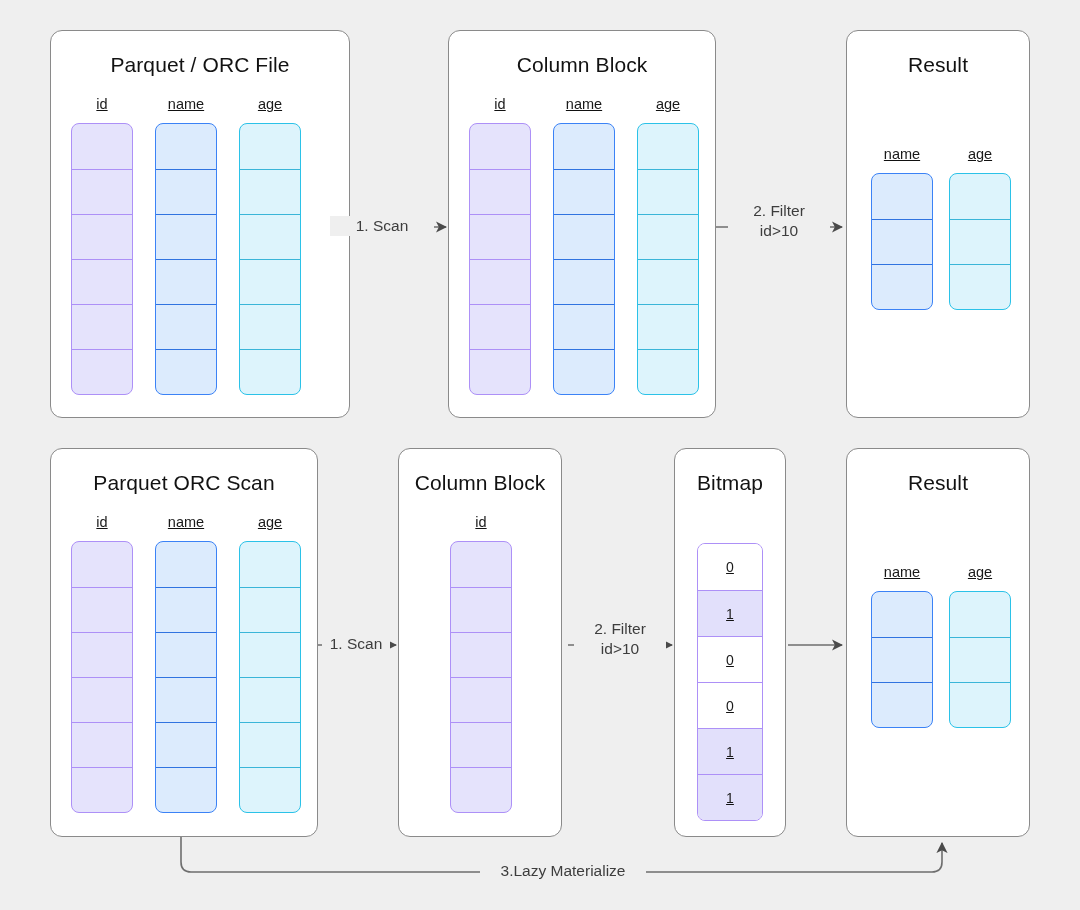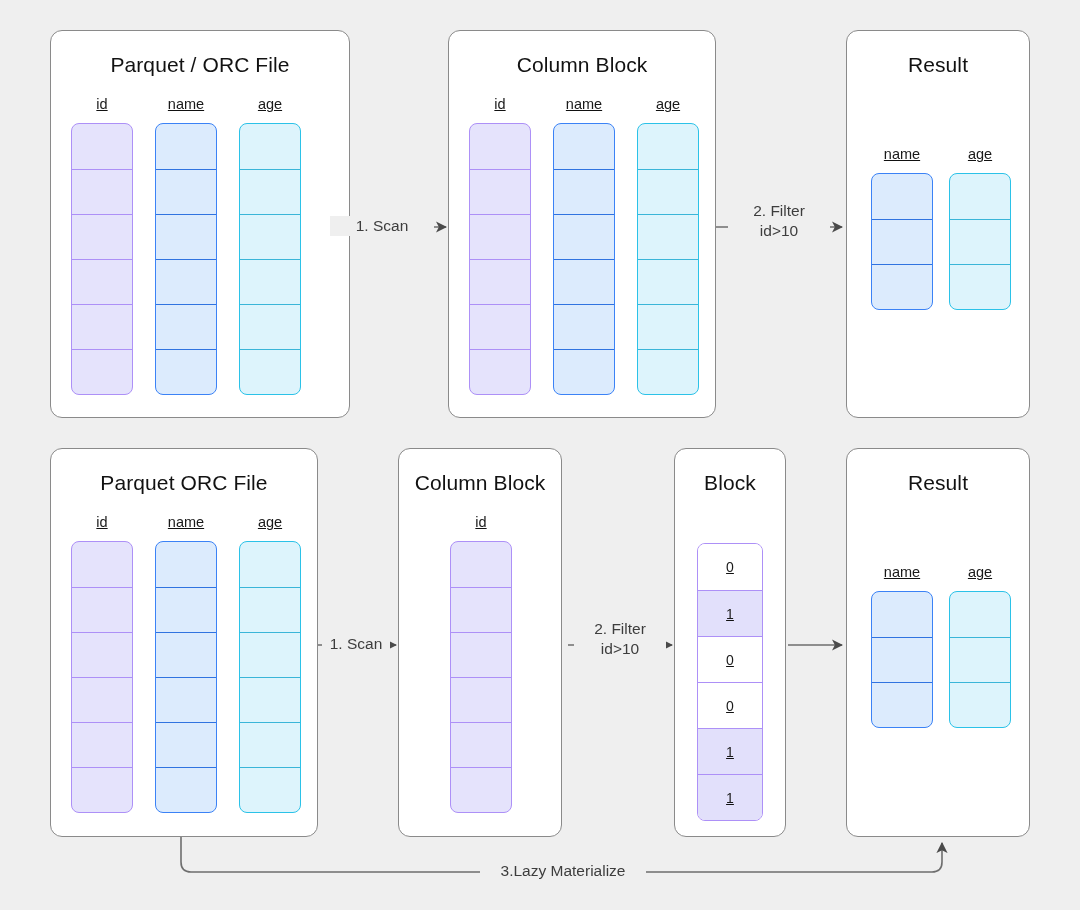--- a/index.html
+++ b/index.html
@@ -228,21 +228,21 @@
         <div class="col-stack" style="width:62px;">
           <div class="cell" style="height:45px"></div>
             <div class="cell" style="height:45px"></div>
           <div class="cell" style="height:45px"></div>
         </div>
       </div>
     </div>
   </div>
 
   <div class="panel" style="left:50px; top:448px; width:268px; height:389px;">
-    <div class="panel-title" style="top:22px;">Parquet ORC File</div>
+    <div class="panel-title" style="top:22px;">Parquet ORC Scan</div>
     <div class="col-group" style="left:20px; top:66px; gap:22px;">
       <div class="col v-lav">
         <div class="col-label">id</div>
         <div class="col-stack" style="width:62px;">
           <div class="cell" style="height:45px"></div>
             <div class="cell" style="height:45px"></div>
           <div class="cell" style="height:45px"></div>
             <div class="cell" style="height:45px"></div>
           <div class="cell" style="height:45px"></div>
             <div class="cell" style="height:45px"></div>
@@ -293,21 +293,21 @@
       </div>
     </div>
   </div>
 
   <div class="edge-label" style="left:574px; top:619px; width:92px;">
     <div style="background:#efefef;">2. Filter</div>
     <div style="background:#efefef;">id&gt;10</div>
   </div>
 
   <div class="panel" style="left:674px; top:448px; width:112px; height:389px;">
-    <div class="panel-title" style="top:22px;">Block</div>
+    <div class="panel-title" style="top:22px;">Bitmap</div>
     <div class="col-group" style="left:22px; top:94px;">
       <div class="col">
         <div class="col-stack bit-stack" style="width:66px;">
           <div class="cell bit-off" style="height:46px">0</div>
           <div class="cell bit-on" style="height:46px">1</div>
           <div class="cell bit-off" style="height:46px">0</div>
           <div class="cell bit-off" style="height:46px">0</div>
           <div class="cell bit-on" style="height:46px">1</div>
           <div class="cell bit-on" style="height:46px">1</div>
         </div>

